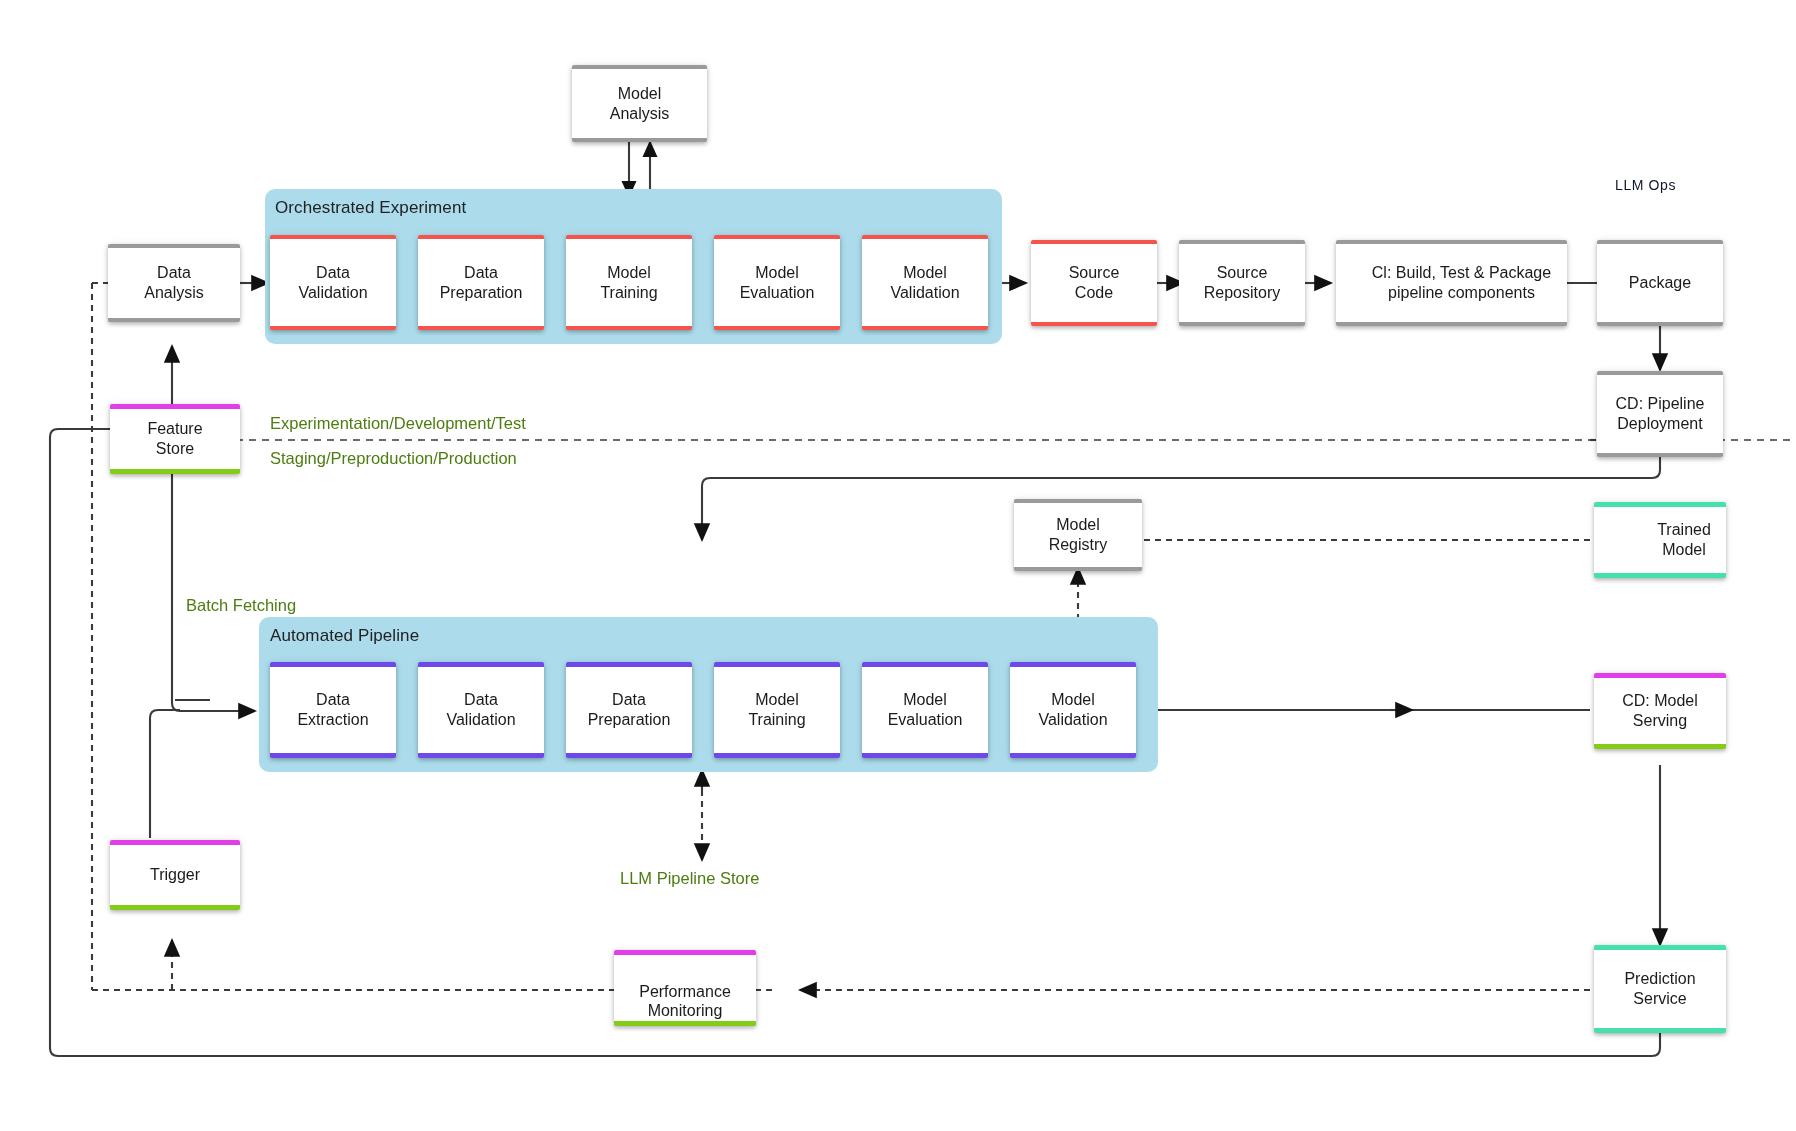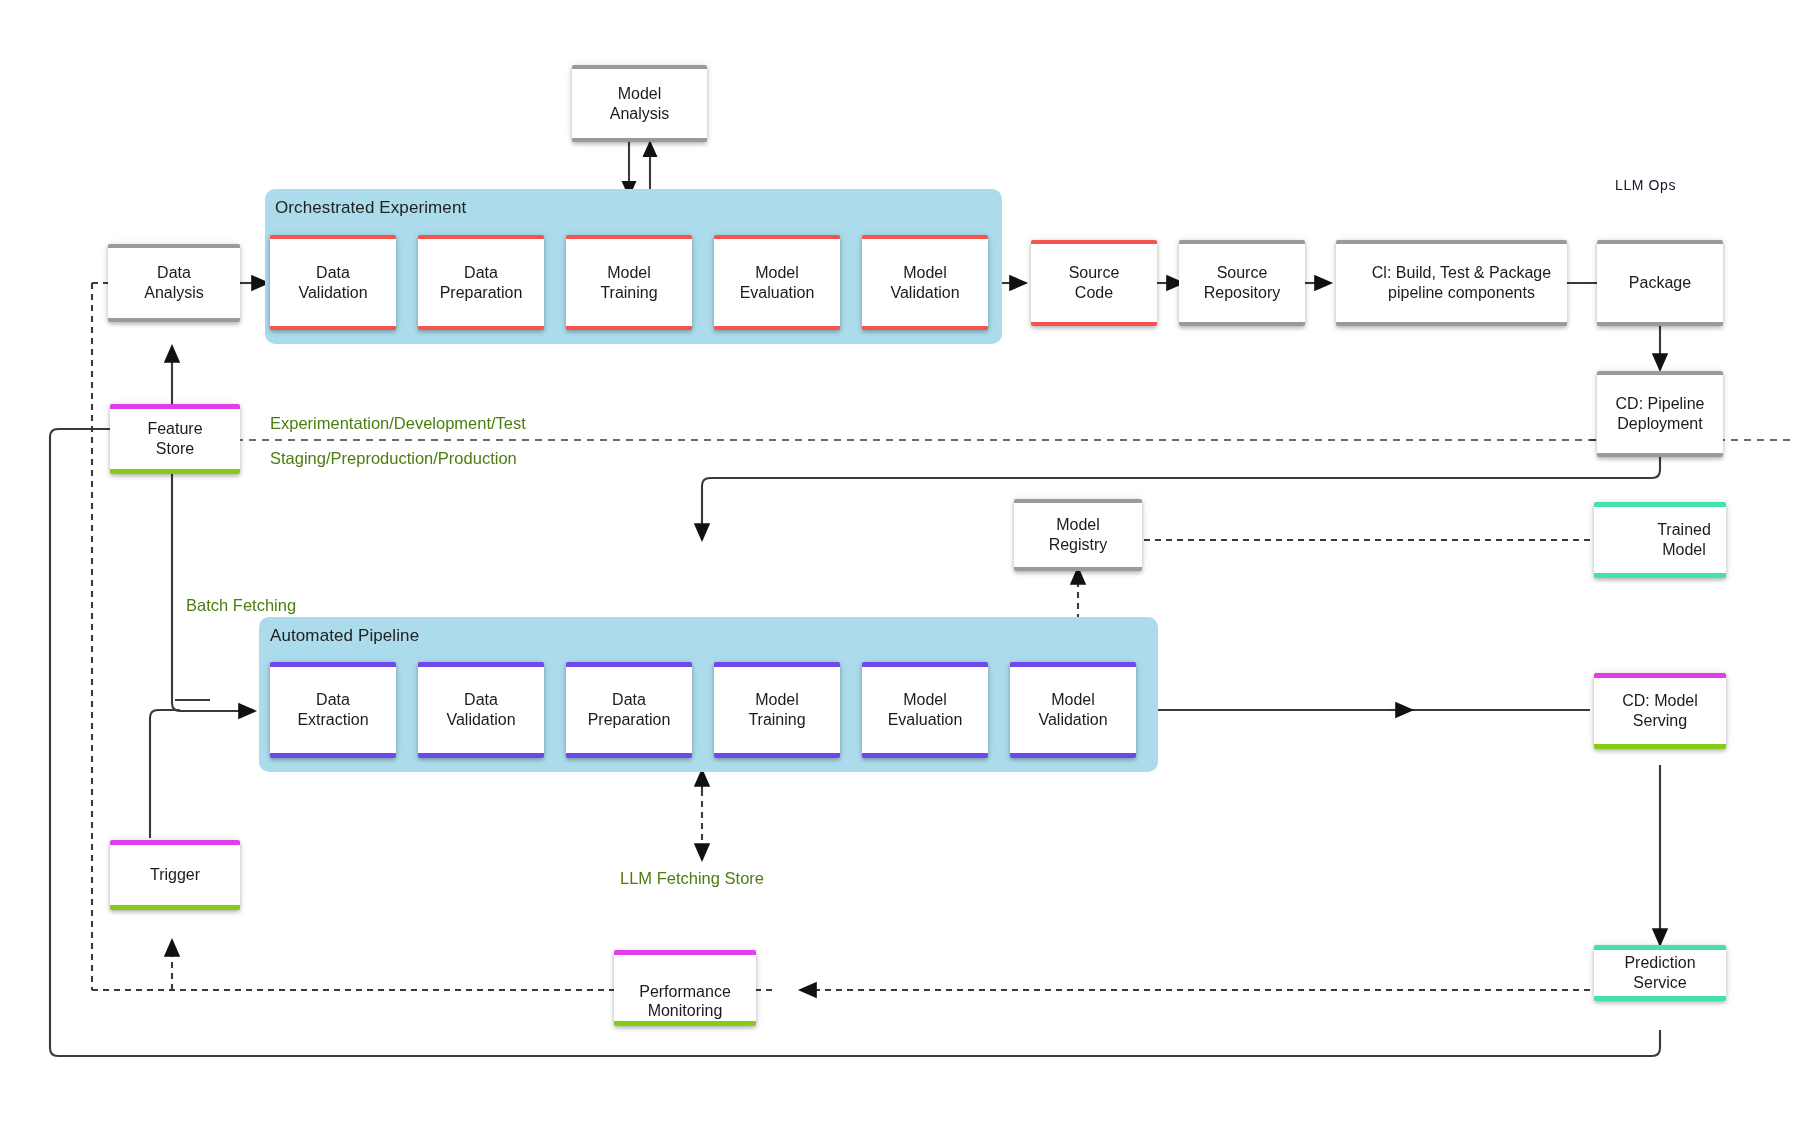--- a/index.html
+++ b/index.html
@@ -118,21 +118,21 @@
 
   <div class="title-llmops" style="left:1615px;top:155px;">LLM  Ops</div>
 
   <div class="free-label" style="left:270px;top:413px;">Experimentation/Development/Test</div>
   <div class="free-label" style="left:270px;top:448px;">Staging/Preproduction/Production</div>
 
   <div class="free-label center" style="left:186px;top:595px;width:80px;">
     <span>Batch</span>
     <span>Fetching</span>
   </div>
-  <div class="free-label" style="left:620px;top:868px;">LLM Fetching Store</div>
+  <div class="free-label" style="left:620px;top:868px;">LLM Pipeline Store</div>
 
   <div class="node acc-gray" style="left:572px;top:65px;width:135px;height:77px;">
     <span>
       <span>Model</span>
       <span>Analysis</span>
     </span>
   </div>
 
   <div class="node acc-gray" style="left:108px;top:244px;width:132px;height:78px;">
     <span>
@@ -227,21 +227,21 @@
       <span>Trained</span>
       <span>Model</span>
     </span>
   </div>
   <div class="node acc-magenta" style="left:1594px;top:673px;width:132px;height:76px;">
     <span>
       <span>CD: Model</span>
       <span>Serving</span>
     </span>
   </div>
-  <div class="node acc-teal" style="left:1594px;top:945px;width:132px;height:56px;">
+  <div class="node acc-teal" style="left:1594px;top:945px;width:132px;height:88px;">
     <span>
       <span>Prediction</span>
       <span>Service</span>
     </span>
   </div>
 
   <div class="node acc-magenta" style="left:614px;top:950px;width:142px;height:76px;align-items:flex-end;">
     <span>
       <span>Performance</span>
       <span>Monitoring</span>

